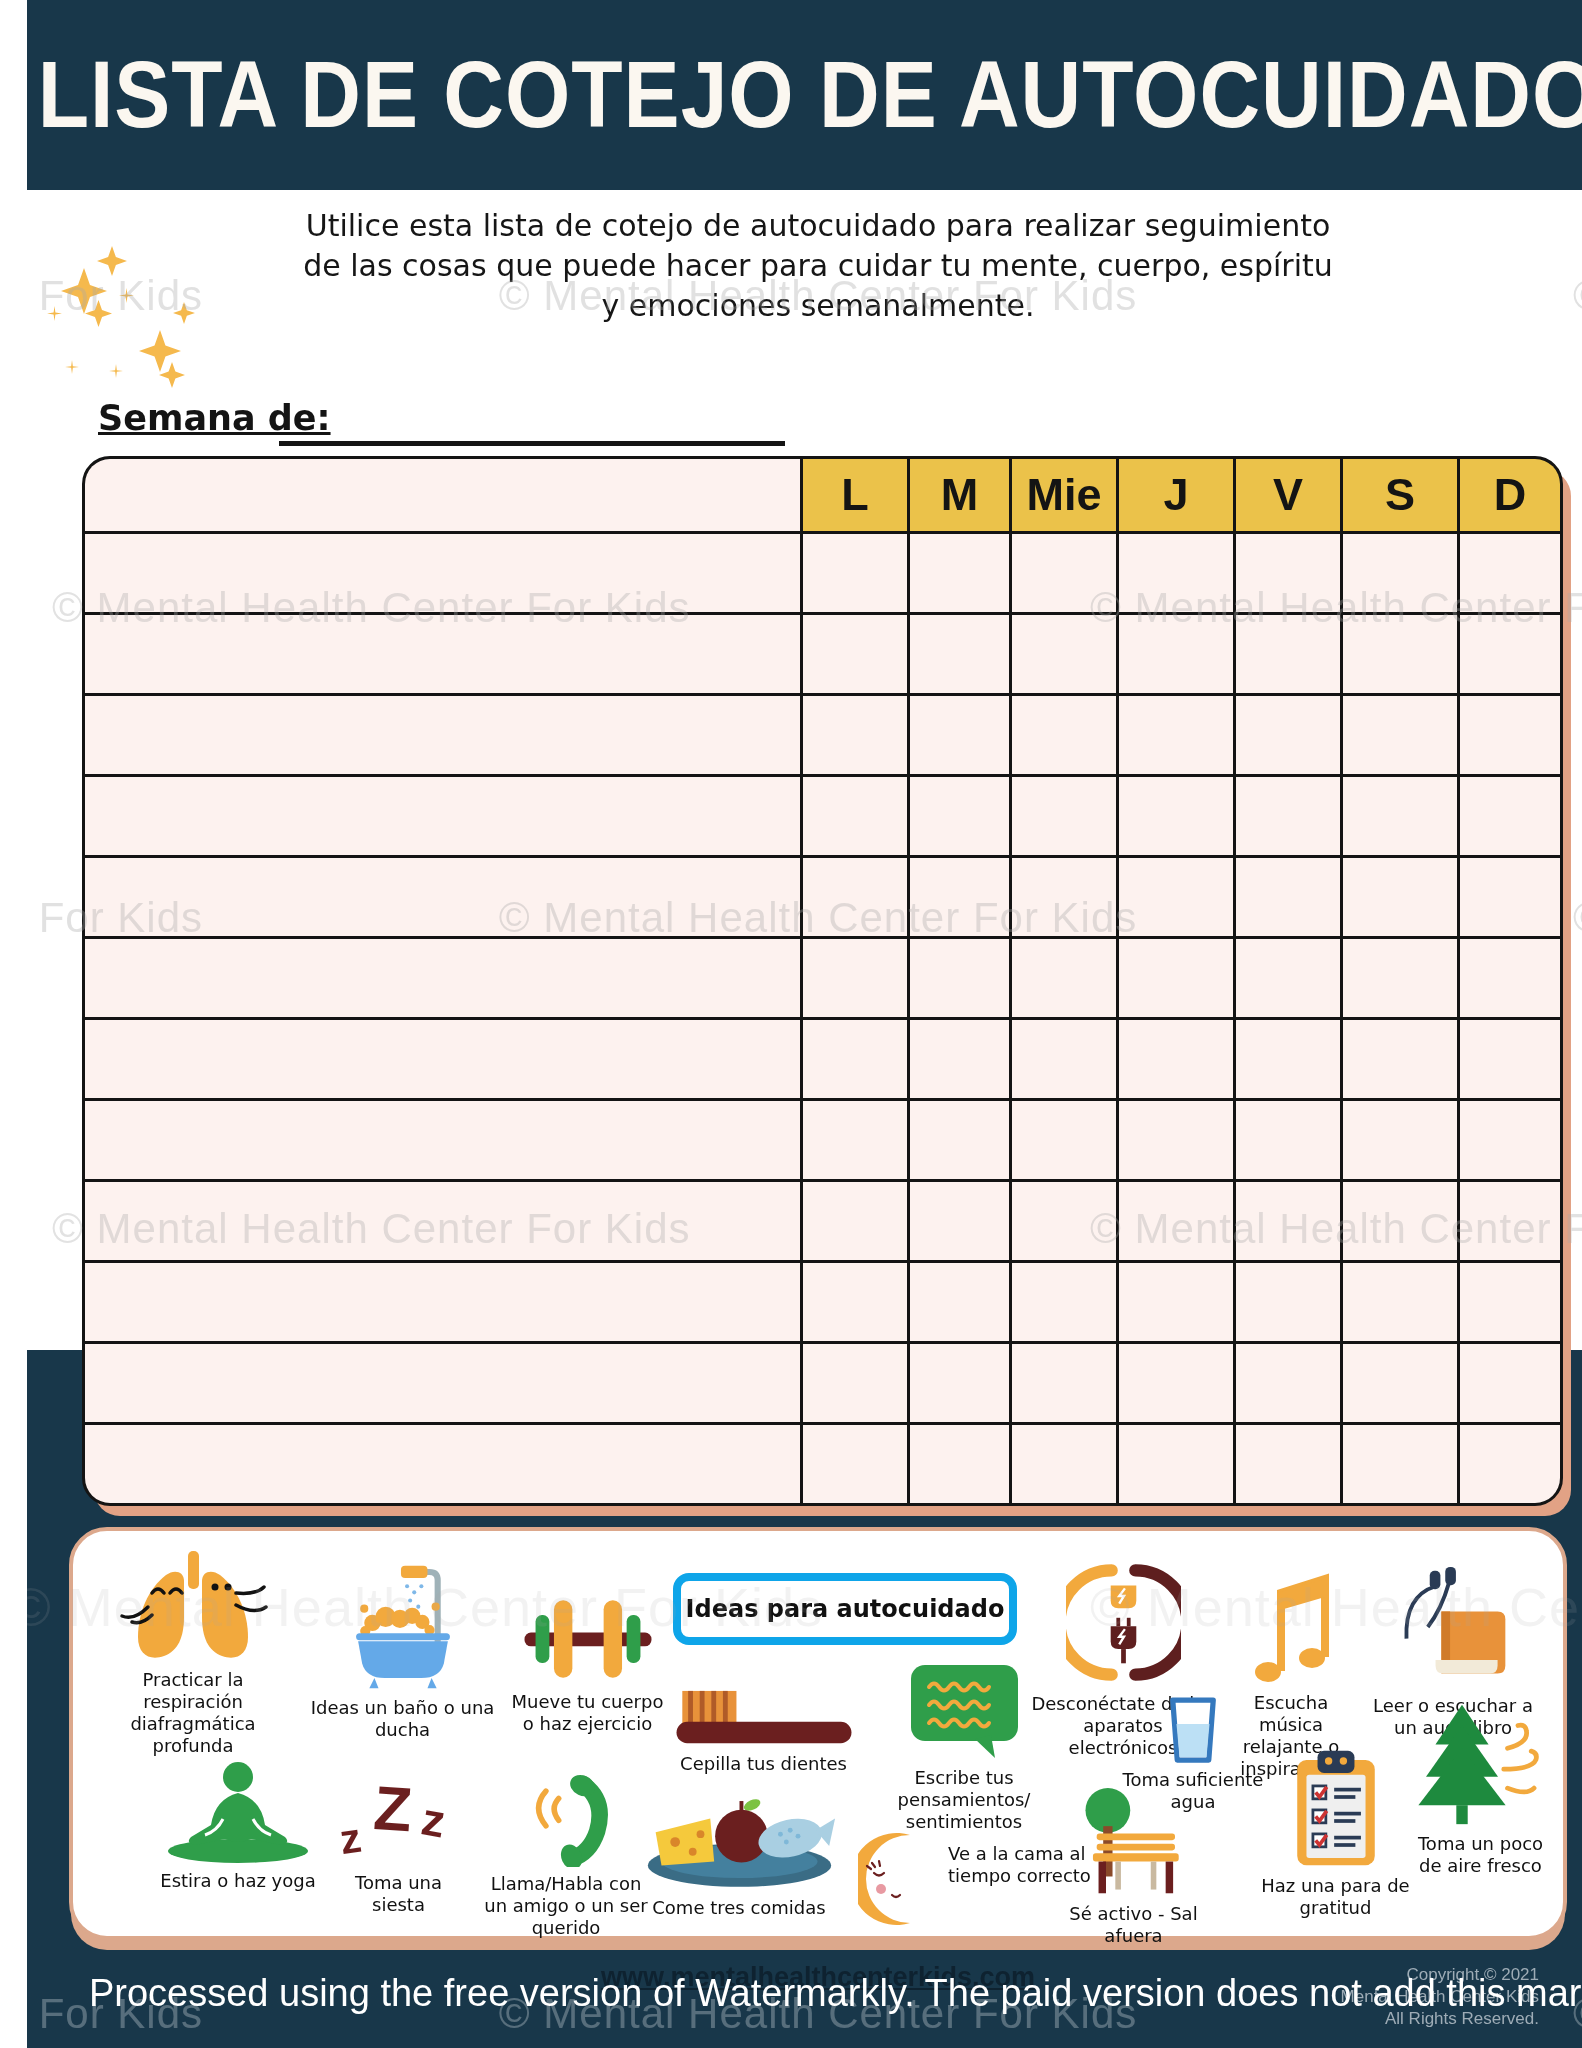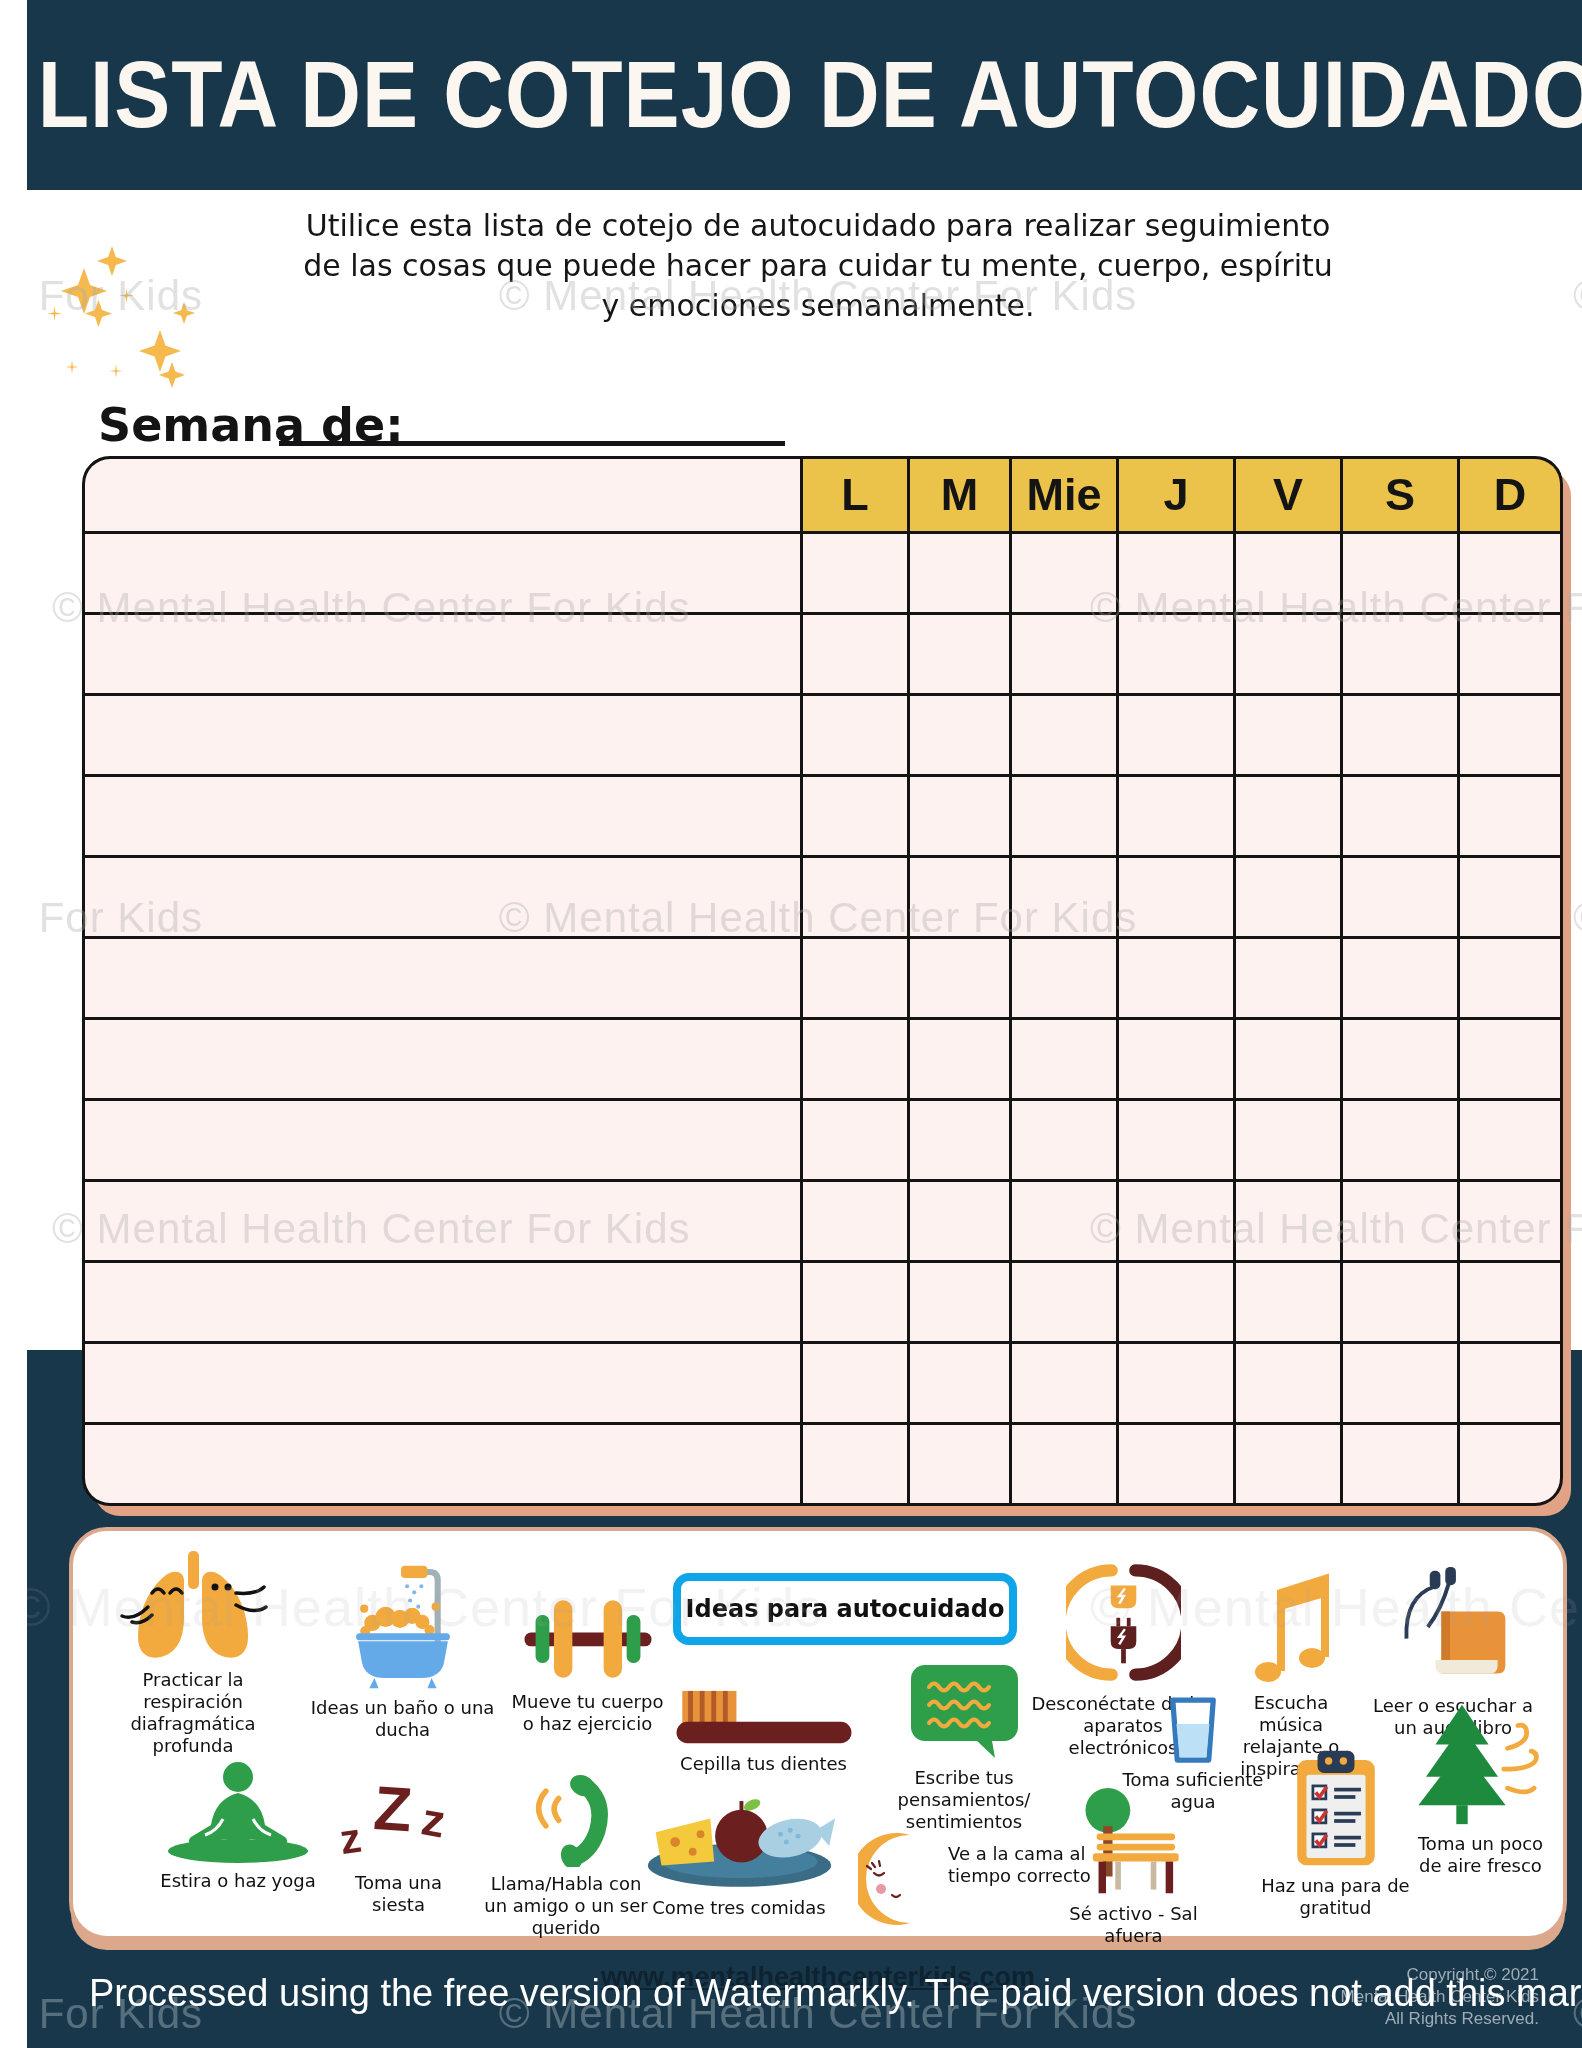--- a/index.html
+++ b/index.html
@@ -13,21 +13,21 @@
   .title{color:#FBF7F0;font-family:"Liberation Sans",sans-serif;font-weight:800;font-size:84px;
          letter-spacing:1px;white-space:nowrap;transform:scaleY(1.12);}
   
   .intro{position:absolute;left:0;top:206px;width:1582px;text-align:center;z-index:1;
          font-size:30px;line-height:40px;font-weight:500;color:#161616;}
   
   .spark{position:absolute;background:#F5B94D;z-index:1;
          clip-path:polygon(50% 0,63% 37%,100% 50%,63% 63%,50% 100%,37% 63%,0 50%,37% 37%);}
   .spark.thin{clip-path:polygon(50% 0,56% 44%,100% 50%,56% 56%,50% 100%,44% 56%,0 50%,44% 44%);}
   
-  .week-label{position:absolute;left:71px;top:398px;font-size:46px;font-weight:600;z-index:1;}
+  .week-label{position:absolute;left:71px;top:398px;font-size:35px;font-weight:600;z-index:1;text-decoration:underline;}
   .week-line{position:absolute;left:252px;top:441px;width:506px;height:5px;background:#141414;z-index:1;}
   
   .table-wrap{position:absolute;left:55px;top:456px;width:1475px;height:1044px;z-index:2;
               border-radius:28px;background:#141414;border:3px solid #141414;
               box-shadow:10px 12px 0 -2px #E2A285;
               display:grid;grid-template-columns:715px 104px 99px 104px 114px 104px 114px 1fr;
               grid-template-rows:72px repeat(12,1fr);gap:3px;overflow:hidden;}
   .cell{background:#FDF2EF;}
   .hcell{background:#EBC24A;display:flex;align-items:center;justify-content:center;
          font-family:"Liberation Sans",sans-serif;font-weight:700;font-size:45px;color:#141414;}

